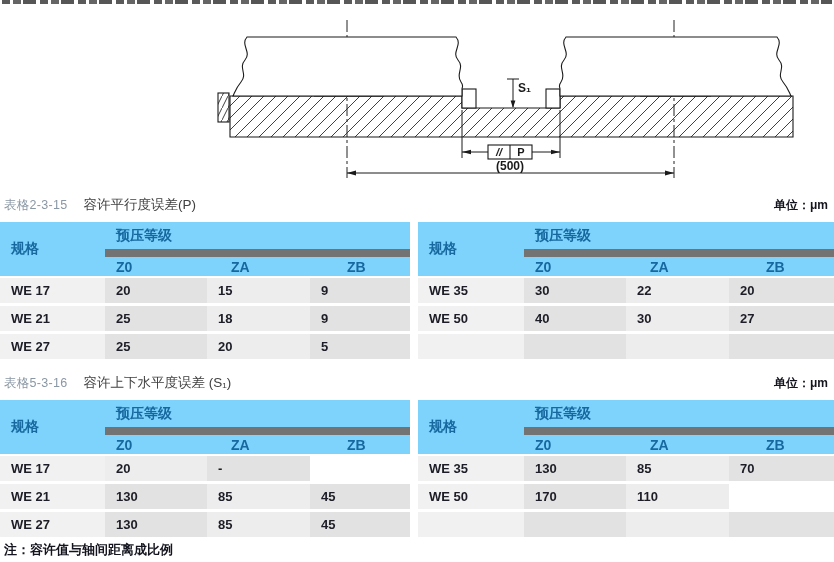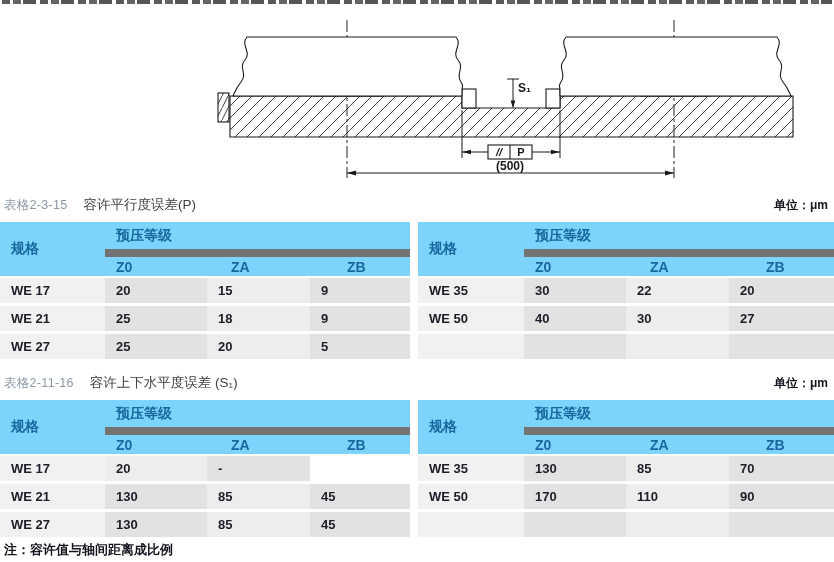--- a/index.html
+++ b/index.html
@@ -163,21 +163,21 @@
   </div>
   <div class="trow">
     <div class="c spec"></div>
     <div class="c d"></div>
     <div class="c l"></div>
     <div class="c d"></div>
   </div>
 </div>
 
 <div class="titlebar tb2">
-  <span class="tag">表格2-11-16</span>
+  <span class="tag">表格5-3-16</span>
   <span class="title">容许上下水平度误差 (S₁)</span>
   <span class="unit">单位：μm</span>
 </div>
 
 <div class="tbl t2-left">
   <div class="thead">
     <div class="h-spec">规格</div>
     <div class="h-right">
       <div class="h-preload">预压等级</div>
       <div class="h-grades">
@@ -221,21 +221,20 @@
   <div class="trow">
     <div class="c spec">WE 35</div>
     <div class="c d">130</div>
     <div class="c l">85</div>
     <div class="c d">70</div>
   </div>
   <div class="trow">
     <div class="c spec">WE 50</div>
     <div class="c d">170</div>
     <div class="c l">110</div>
-    <div class="c d">90</div>
   </div>
   <div class="trow">
     <div class="c spec"></div>
     <div class="c d"></div>
     <div class="c l"></div>
     <div class="c d"></div>
   </div>
 </div>
 
 <div class="note">注：容许值与轴间距离成比例</div>

